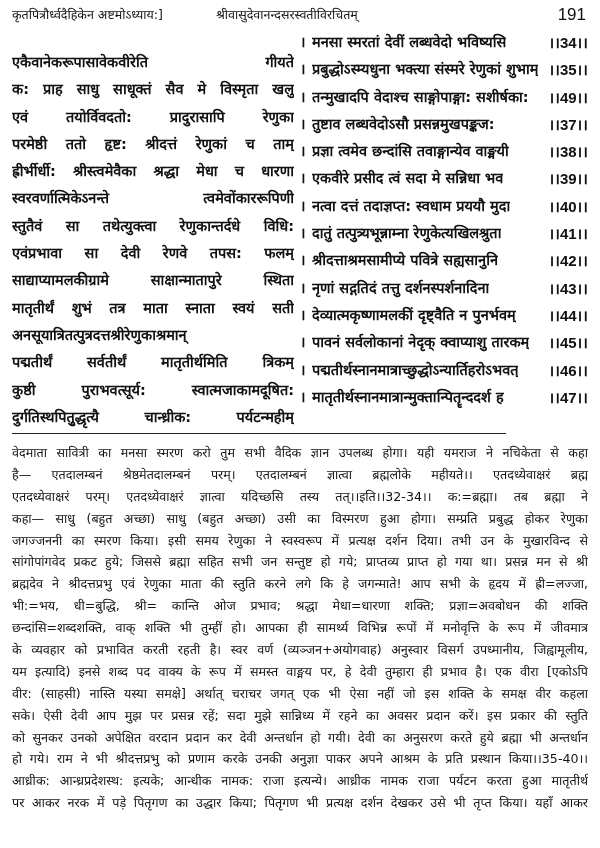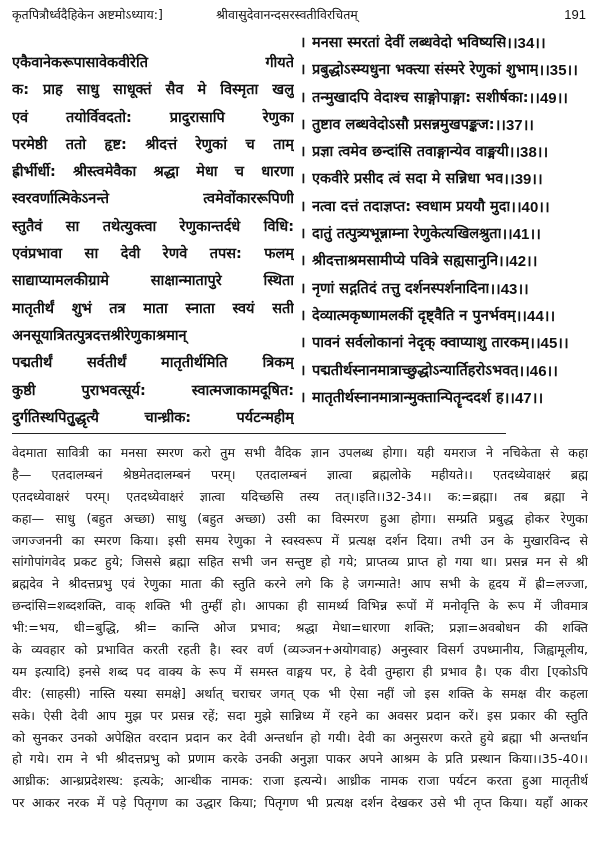--- a/index.html
+++ b/index.html
@@ -42,21 +42,21 @@
       position: absolute;
       left: 204px;
       top: 0;
       white-space: nowrap;
     }
     .rh-page {
       position: absolute;
       right: 0;
       top: 0;
       font-family: "Liberation Sans", sans-serif;
-      font-size: 13px;
+      font-size: 17px;
     }
     .verses {
       position: absolute;
       top: 29px;
       left: 12px;
       width: 576px;
     }
     .verse-row {
       position: relative;
       height: 27.3px;
@@ -81,20 +81,21 @@
       top: 0;
       font-weight: bold;
     }
     .verse-b {
       position: absolute;
       left: 300px;
       top: 0;
       width: 276px;
       overflow: hidden;
       display: flex;
+      justify-content: space-between;
     }
     .verse-b-text {
       white-space: nowrap;
       overflow: hidden;
     }
     .verse-num {
       white-space: nowrap;
       font-family: "Liberation Sans", sans-serif;
       font-size: 15px;
       font-weight: bold;
@@ -256,22 +257,22 @@
   <div class="separator"></div>
 
   <div class="commentary">
     <span class="c-line">वेदमाता सावित्री का मनसा स्मरण करो तुम सभी वैदिक ज्ञान उपलब्ध होगा। यही यमराज ने नचिकेता से कहा</span>
     <span class="c-line">है— एतदालम्बनं श्रेष्ठमेतदालम्बनं परम्। एतदालम्बनं ज्ञात्वा ब्रह्मलोके महीयते।। एतदध्येवाक्षरं ब्रह्म</span>
     <span class="c-line">एतदध्येवाक्षरं परम्। एतदध्येवाक्षरं ज्ञात्वा यदिच्छसि तस्य तत्।।इति।।32-34।। क:=ब्रह्मा। तब ब्रह्मा ने</span>
     <span class="c-line">कहा— साधु (बहुत अच्छा) साधु (बहुत अच्छा) उसी का विस्मरण हुआ होगा। सम्प्रति प्रबुद्ध होकर रेणुका</span>
     <span class="c-line">जगज्जननी का स्मरण किया। इसी समय रेणुका ने स्वस्वरूप में प्रत्यक्ष दर्शन दिया। तभी उन के मुखारविन्द से</span>
     <span class="c-line">सांगोपांगवेद प्रकट हुये; जिससे ब्रह्मा सहित सभी जन सन्तुष्ट हो गये; प्राप्तव्य प्राप्त हो गया था। प्रसन्न मन से श्री</span>
     <span class="c-line">ब्रह्मदेव ने श्रीदत्तप्रभु एवं रेणुका माता की स्तुति करने लगे कि हे जगन्माते! आप सभी के हृदय में ह्री=लज्जा,</span>
+    <span class="c-line">भी:=भय, धी=बुद्धि, श्री= कान्ति ओज प्रभाव; श्रद्धा मेधा=धारणा शक्ति; प्रज्ञा=अवबोधन की शक्ति</span>
     <span class="c-line">छन्दांसि=शब्दशक्ति, वाक् शक्ति भी तुम्हीं हो। आपका ही सामर्थ्य विभिन्न रूपों में मनोवृत्ति के रूप में जीवमात्र</span>
-    <span class="c-line">भी:=भय, धी=बुद्धि, श्री= कान्ति ओज प्रभाव; श्रद्धा मेधा=धारणा शक्ति; प्रज्ञा=अवबोधन की शक्ति</span>
     <span class="c-line">के व्यवहार को प्रभावित करती रहती है। स्वर वर्ण (व्यञ्जन+अयोगवाह) अनुस्वार विसर्ग उपध्मानीय, जिह्वामूलीय,</span>
     <span class="c-line">यम इत्यादि) इनसे शब्द पद वाक्य के रूप में समस्त वाङ्मय पर, हे देवी तुम्हारा ही प्रभाव है। एक वीरा [एकोऽपि</span>
     <span class="c-line">वीर: (साहसी) नास्ति यस्या समक्षे] अर्थात् चराचर जगत् एक भी ऐसा नहीं जो इस शक्ति के समक्ष वीर कहला</span>
     <span class="c-line">सके। ऐसी देवी आप मुझ पर प्रसन्न रहें; सदा मुझे सान्निध्य में रहने का अवसर प्रदान करें। इस प्रकार की स्तुति</span>
     <span class="c-line">को सुनकर उनको अपेक्षित वरदान प्रदान कर देवी अन्तर्धान हो गयी। देवी का अनुसरण करते हुये ब्रह्मा भी अन्तर्धान</span>
     <span class="c-line">हो गये। राम ने भी श्रीदत्तप्रभु को प्रणाम करके उनकी अनुज्ञा पाकर अपने आश्रम के प्रति प्रस्थान किया।।35-40।।</span>
     <span class="c-line">आध्रीक: आन्ध्रप्रदेशस्थ: इत्यके; आन्धीक नामक: राजा इत्यन्ये। आध्रीक नामक राजा पर्यटन करता हुआ मातृतीर्थ</span>
     <span class="c-line last">पर आकर नरक में पड़े पितृगण का उद्धार किया; पितृगण भी प्रत्यक्ष दर्शन देखकर उसे भी तृप्त किया। यहाँ आकर</span>
   </div>
 

